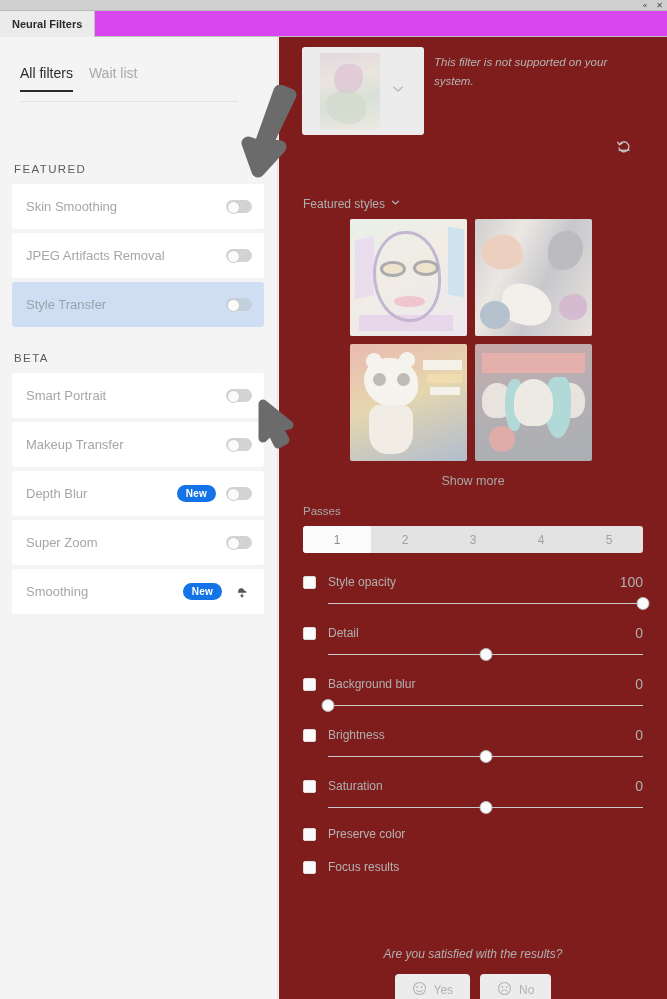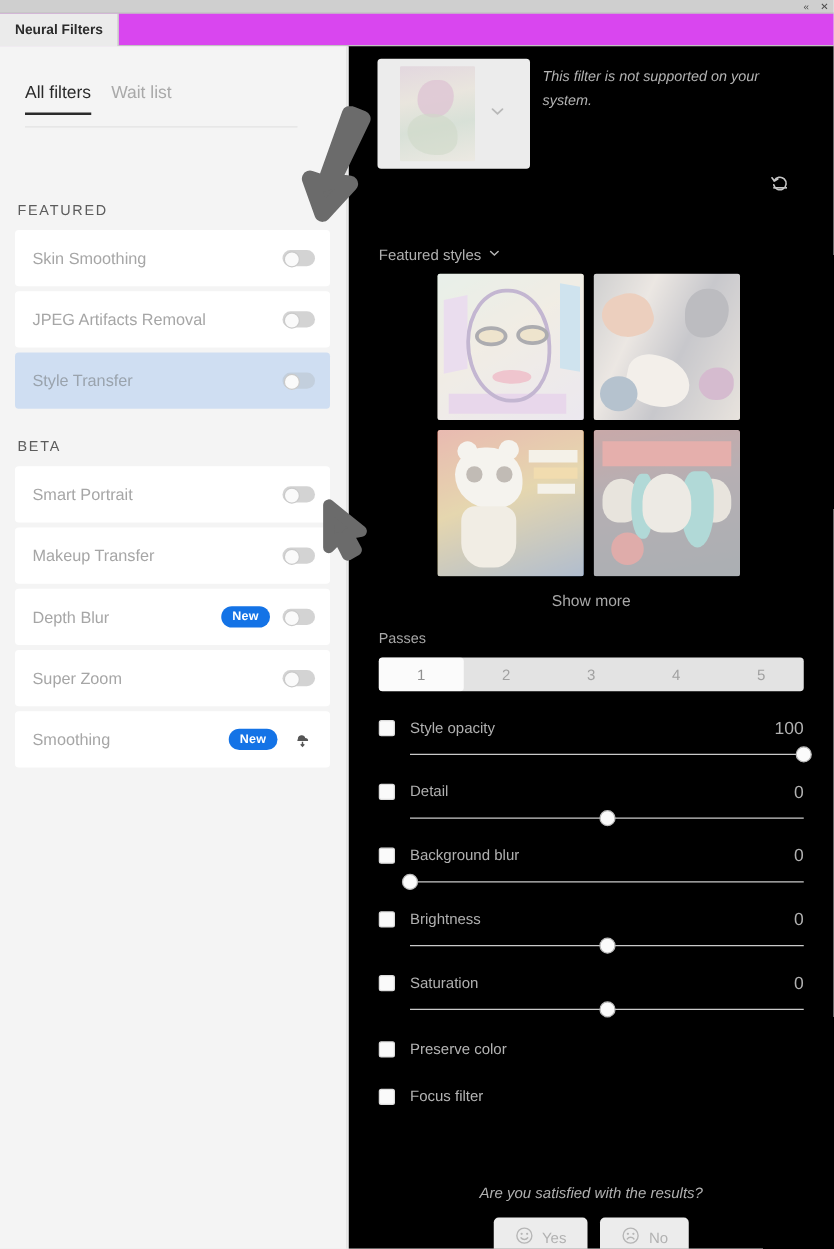--- a/index.html
+++ b/index.html
@@ -85,21 +85,21 @@
     width: 11px; height: 11px; border-radius: 50%;
     background: #fafafa; border: 1px solid #cacaca;
   }
   .filter-row.selected .toggle { background: #c3cfdd; }
 
   .cloud-ico { width: 20px; display: flex; justify-content: center; flex-shrink: 0; }
 
   
   .right-col {
     position: absolute; top: 37px; left: 279px; width: 388px; height: 962px;
-    background: #000000;
+    background: #7f1d1d;
   }
 
   .preview-block { position: absolute; top: 10px; left: 23px; }
   .preview-card {
     width: 122px; height: 88px; background: #ececec; border-radius: 3px;
     display: flex; align-items: center; justify-content: center; gap: 10px;
   }
   .thumb-img {
     width: 60px; height: 76px; border-radius: 1px;
     background:
@@ -242,21 +242,21 @@
   .track {
     position: relative; height: 1px; background: #c9c9c9;
     margin: 13px 0 0 25px;
   }
   .knob {
     position: absolute; top: -6px; width: 13px; height: 13px;
     border-radius: 50%; background: #fbfbfb; border: 1px solid #b8b8b8;
     transform: translateX(-50%);
   }
 
-  .chk-row { display: flex; align-items: center; margin-top: 24px; }
+  .chk-row { display: flex; align-items: center; margin-top: 19px; }
   .chk-row .lbl { font-size: 12px; color: #b4b4b4; }
 
   .feedback {
     position: absolute; top: 910px; left: 0; width: 388px; text-align: center;
   }
   .feedback .q { font-size: 12px; font-style: italic; color: #b0b0b0; }
   .fb-btns { display: flex; justify-content: center; gap: 10px; margin-top: 13px; }
   .fb-btn {
     display: flex; align-items: center; gap: 7px;
     background: #ececec; border-radius: 4px; padding: 7px 17px;
@@ -489,21 +489,21 @@
           <span class="knob" style="left:50%"></span>
         </div>
       </div>
 
       <div class="chk-row">
         <span class="chk"></span>
         <span class="lbl">Preserve color</span>
       </div>
       <div class="chk-row">
         <span class="chk"></span>
-        <span class="lbl">Focus filter</span>
+        <span class="lbl">Focus results</span>
       </div>
     </div>
 
     <div class="feedback">
       <div class="q">Are you satisfied with the results?</div>
       <div class="fb-btns">
         <div class="fb-btn">
           <span>
             <svg width="15" height="15" viewBox="0 0 15 15">
               <circle cx="7.5" cy="7.5" r="6" stroke="#b6b6b6" stroke-width="1.1" fill="none"></circle>

